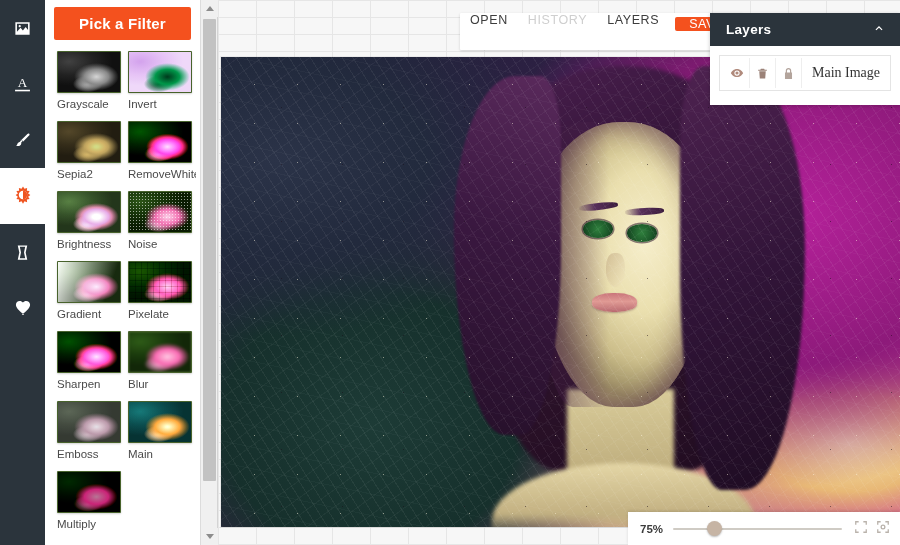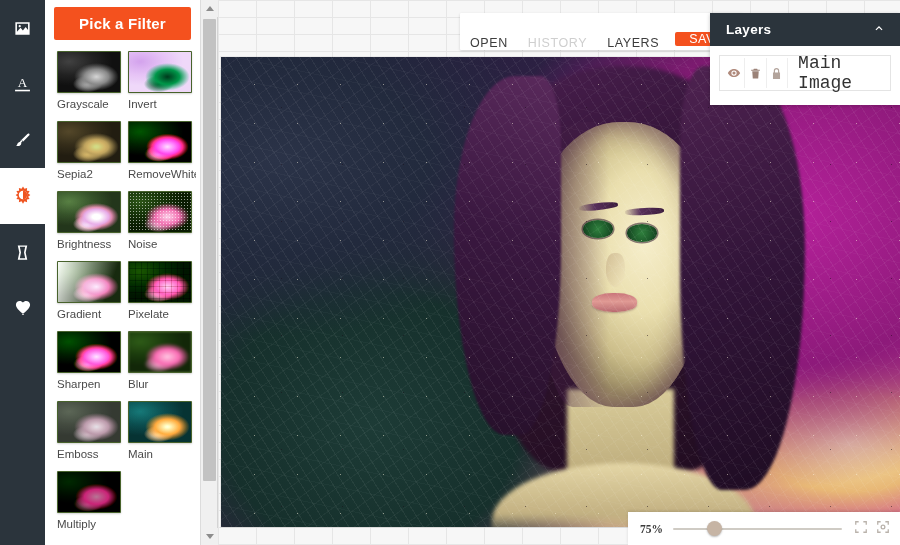--- a/index.html
+++ b/index.html
@@ -241,21 +241,21 @@
     position: absolute; left: 8%; top: 86%; width: 84%; height: 16%;
     border-radius: 50% 50% 0 0 / 80% 80% 0 0;
     background: linear-gradient(180deg, #e4d6a6 0%, #c3b182 70%, rgba(170,150,110,0) 100%);
     filter: blur(2px);
   }
 
   
   .top-toolbar {
     position: absolute; left: 460px; top: 13px;
     height: 37px; background: #ffffff;
-    display: flex; align-items: flex-end;
+    display: flex; align-items: flex-start;
     box-shadow: 0 1px 3px rgba(0,0,0,.16);
     z-index: 50; border-radius: 1px;
   }
   .tb-item {
     display: flex; align-items: center; padding: 0 10px;
     font-size: 12.5px; letter-spacing: .6px; color: #3d3d3d;
     cursor: pointer; user-select: none;
     font-family: "Liberation Sans", sans-serif;
   }
   .tb-item.disabled { color: #cfcfcf; cursor: default; }
@@ -287,38 +287,38 @@
     height: 36px; border: 1px solid #e4e4e4; background: #fff;
     display: flex; align-items: center; padding: 0 4px;
   }
   .layer-ico {
     width: 26px; height: 30px;
     display: flex; align-items: center; justify-content: center;
     cursor: pointer; border-right: 1px solid #eee;
   }
   .layer-ico:nth-child(3) { border-right: 1px solid #eee; }
   .layer-name {
-    padding-left: 10px; font-size: 18px; color: #333;
-    font-family: Liberation Mono, monospace;
+    padding-left: 10px; font-size: 14px; color: #333;
+    font-family: Liberation Serif, serif;
   }
   .chev { cursor: pointer; display: block; }
 
   
   .zoom-bar {
     position: absolute; left: 628px; bottom: 0;
     width: 272px; height: 33px;
     background: #ffffff;
     display: flex; align-items: center;
     box-shadow: 0 -1px 3px rgba(0,0,0,.12);
     z-index: 60;
   }
   .zoom-pct {
     font-size: 11.5px; font-weight: bold; color: #3b3b3b;
     padding: 0 10px 0 12px; min-width: 44px;
-    font-family: Liberation Serif, serif;
+    font-family: Liberation Sans, sans-serif;
   }
   .zoom-slider {
     position: relative; flex: 1; height: 16px; margin-right: 12px;
     display: flex; align-items: center; cursor: pointer;
   }
   .zoom-track {
     position: absolute; left: 0; right: 0; height: 2px;
     background: #cfcbc4; border-radius: 1px;
   }
   .zoom-handle {

